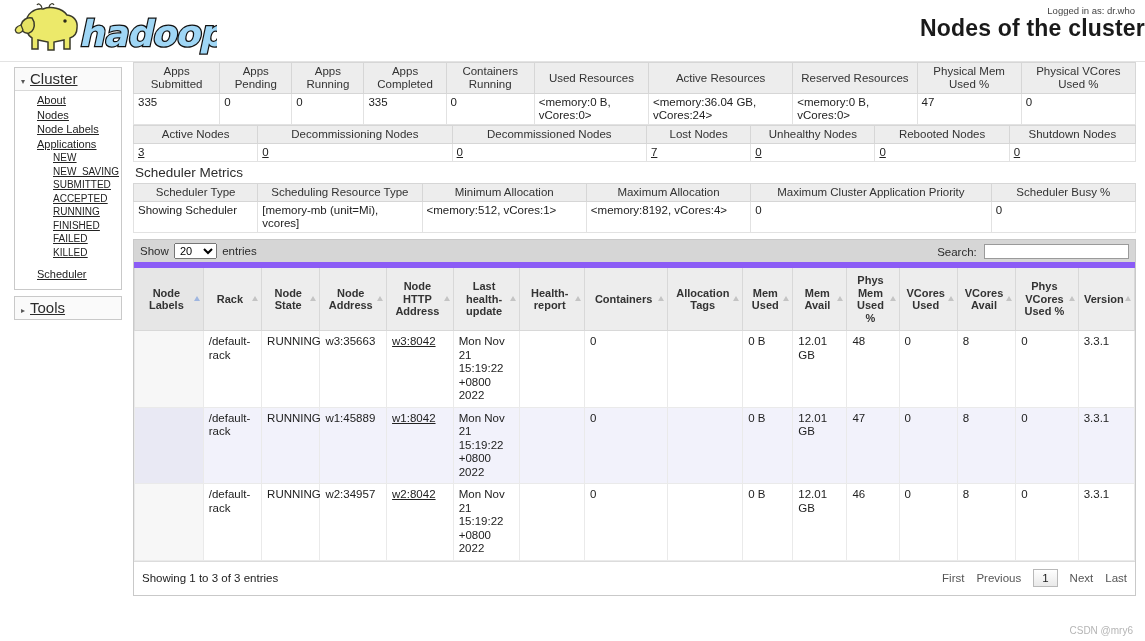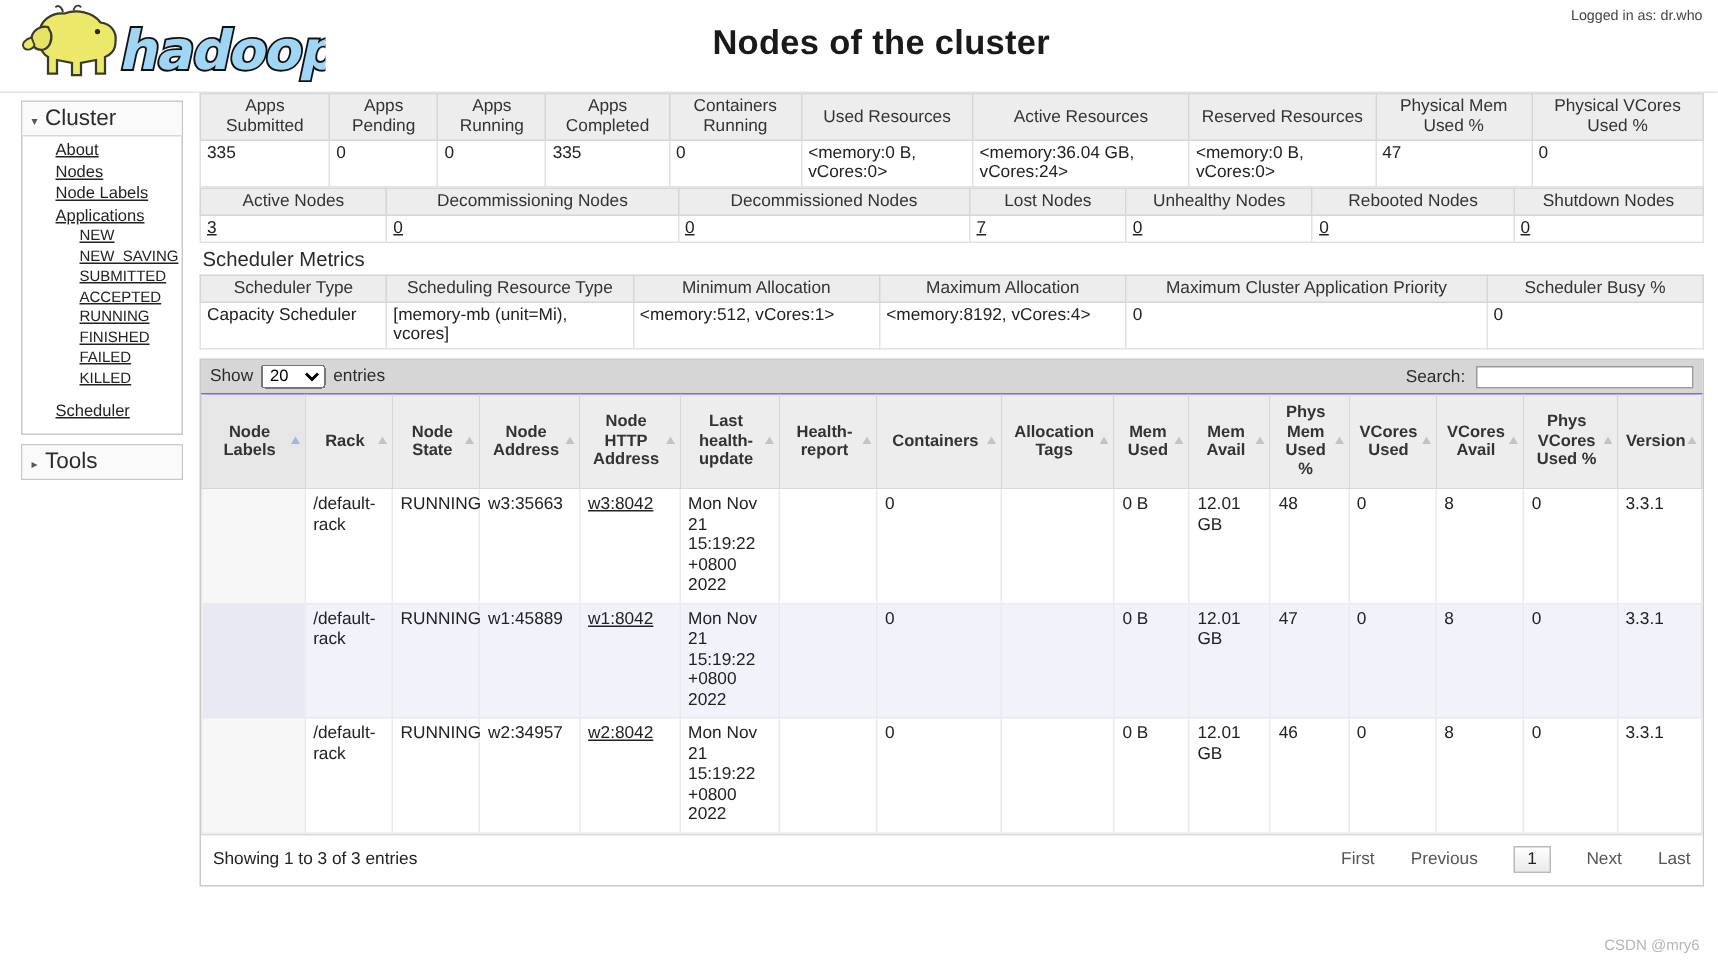--- a/index.html
+++ b/index.html
@@ -22,32 +22,33 @@
   .banner {
     position: relative;
     height: 62px;
   }
   .logo-wrap {
     position: absolute; left: 12px; top: 3px;
     width: 205px; height: 56px;
   }
   .page-title {
     position: absolute; left: 0; right: 0; top: 15px;
-    text-align: center;
+    text-align: right;
     font-size: 23px; font-weight: bold; color: #1a1a1a;
     letter-spacing: .2px;
     padding-left: 30px;
   }
 
   
   .body-split { position: absolute; top: 62px; left: 0; right: 0; bottom: 0; }
 
   .sidebar {
     position: absolute; left: 14px; top: 5px;
     width: 108px;
+    text-decoration: underline;
   }
   .nav-group { border: 1px solid #c9c9c9; background: #fff; margin-bottom: 6px; }
   .nav-head {
     font-size: 15px; color: #2b2b2b;
     padding: 2px 4px 3px 6px;
     border-bottom: 1px solid #d9d9d9;
     background: #fafafa;
     cursor: pointer;
   }
   .nav-head .caret { font-size: 8px; color: #555; display: inline-block; width: 9px; }
@@ -111,21 +112,21 @@
   .dt-wrap {
     border: 1px solid #c9c9c9;
     background: #fff;
     margin-top: 6px;
   }
   .dt-top {
     background: #d6d6d6;
     padding: 3px 6px;
     display: flex; align-items: center; justify-content: space-between;
     font-size: 11.5px;
-    border-bottom: 1px solid #8b5cf6;
+    border-bottom: 6px solid #8b5cf6;
   }
   .dt-top .lenbox select {
     font-family: "Liberation Sans", sans-serif;
     font-size: 11px;
     padding: 0 1px;
     margin: 0 2px;
   }
   .dt-top .searchbox input {
     font-family: "Liberation Sans", sans-serif;
     font-size: 11px;
@@ -179,21 +180,21 @@
   table.dt tr.even td.sortcol { background: #e9e9f4; }
 
   .dt-bottom {
     background: #fff;
     border-top: 1px solid #dcdcdc;
     padding: 7px 8px 8px 8px;
     display: flex; align-items: center; justify-content: space-between;
     font-size: 11.5px;
   }
   .dt-info { color: #222; }
-  .pager { display: flex; align-items: center; gap: 24px; }
+  .pager { display: flex; align-items: center; gap: 12px; }
   .pager span { color: #555; cursor: pointer; }
   .pager .pg-num {
     border: 1px solid #b9b9b9;
     background: linear-gradient(#ffffff, #e9e9e9);
     padding: 2px 8px;
     color: #222;
     cursor: pointer;
   }
   .watermark {
     position: absolute; right: 12px; bottom: 5px;
@@ -356,21 +357,21 @@
         <tbody>
             <tr>
           <th>Scheduler Type</th>
           <th>Scheduling Resource Type</th>
           <th>Minimum Allocation</th>
           <th>Maximum Allocation</th>
           <th>Maximum Cluster Application Priority</th>
           <th>Scheduler Busy %</th>
         </tr>
         <tr>
-          <td>Capacity Scheduler</td>
+          <td>Showing Scheduler</td>
           <td>[memory-mb (unit=Mi), vcores]</td>
           <td>&lt;memory:512, vCores:1&gt;</td>
           <td>&lt;memory:8192, vCores:4&gt;</td>
           <td>0</td>
           <td>0</td>
         </tr>
       </tbody>
         </table>
 
       <div class="dt-wrap">

